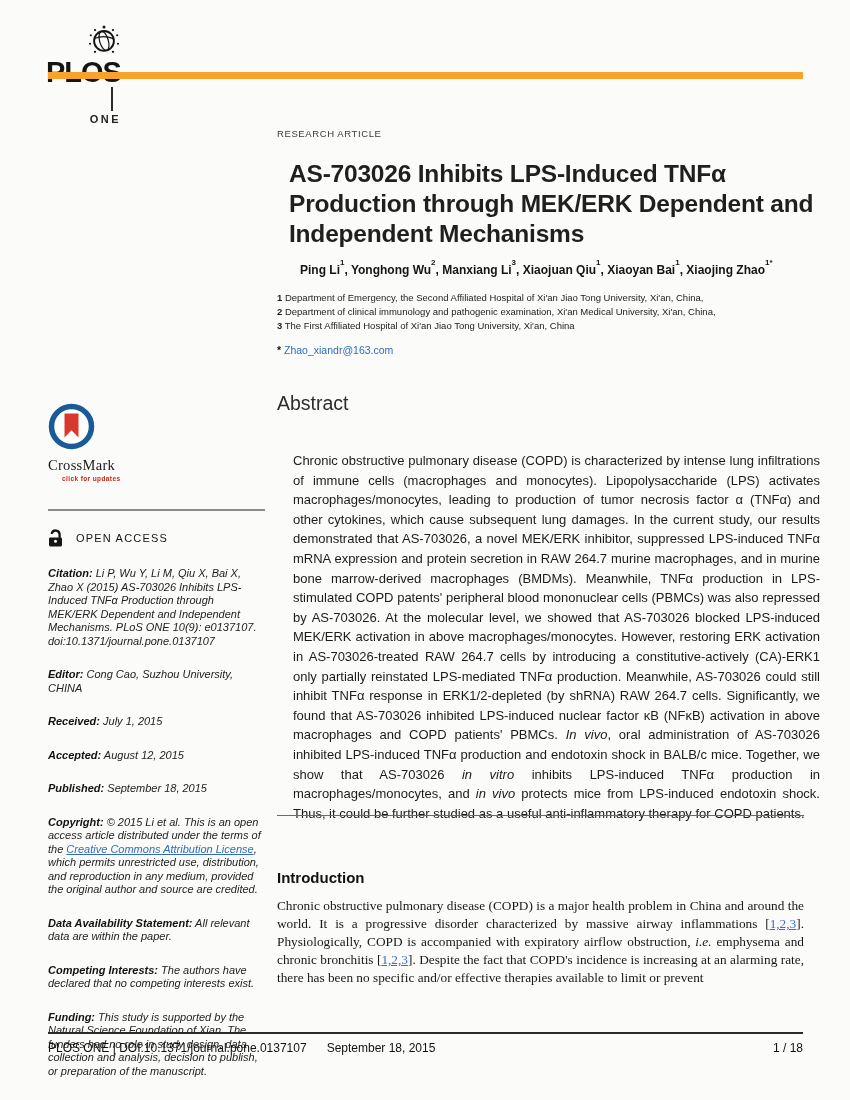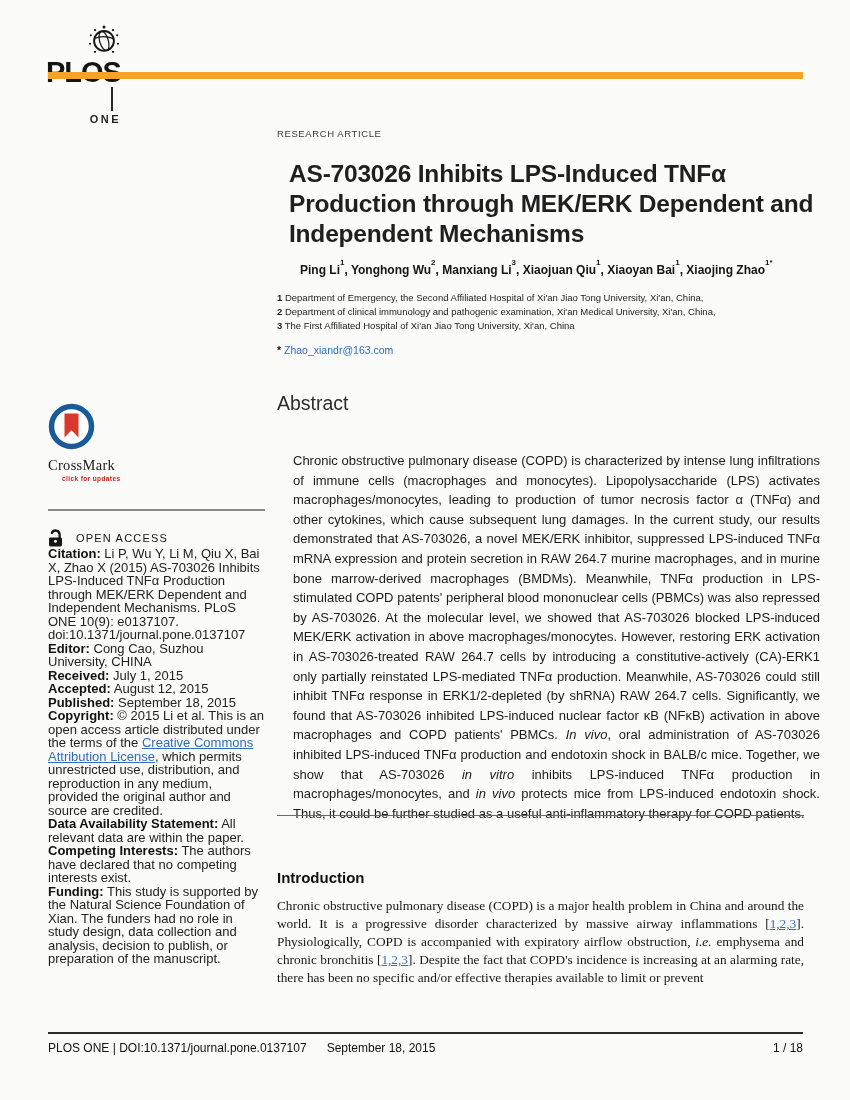--- a/index.html
+++ b/index.html
@@ -36,21 +36,21 @@
   .intro-p{top:897px;margin:0;font-size:13.3px;line-height:18px;text-align:justify;
     font-family:"Liberation Serif","DejaVu Serif",serif;color:#171717;}
   .intro-p a{color:#3a6fbf;text-decoration:underline;cursor:pointer;}
   
   .sidebar{position:absolute;left:48px;top:403px;width:217px;}
   .crossmark{width:110px;cursor:pointer;}
   .cm-title{font-family:"Liberation Serif","DejaVu Serif",serif;font-size:14.5px;color:#1b1b1b;margin-top:3px;letter-spacing:.3px;}
   .cm-sub{font-size:6.5px;color:#c5281c;font-weight:700;letter-spacing:.4px;margin-top:1px;padding-left:14px;}
   .side-rule{border:none;border-top:2px solid #8a8a8a;margin:27px 0 0 0;}
   .open-access{display:flex;align-items:center;gap:13px;margin-top:18px;font-size:11px;letter-spacing:1.2px;color:#161616;}
-  .meta{margin:0 0 0 0;font-size:13px;line-height:13.5px;color:#222;}
+  .meta{margin:20px 0 0 0;font-size:11px;line-height:13.5px;color:#222;font-style:italic;}
   .meta b{font-weight:700;color:#111;}
   
   .footer-rule{position:absolute;left:48px;right:47px;top:1032px;border-top:2px solid #2b2b2b;}
   .footer-row{position:absolute;left:48px;right:47px;top:1041px;font-size:12px;color:#111;display:flex;}
   .footer-date{margin-left:20px;}
   .footer-page{margin-left:auto;}
 </style>
 </head>
 <body>
 

